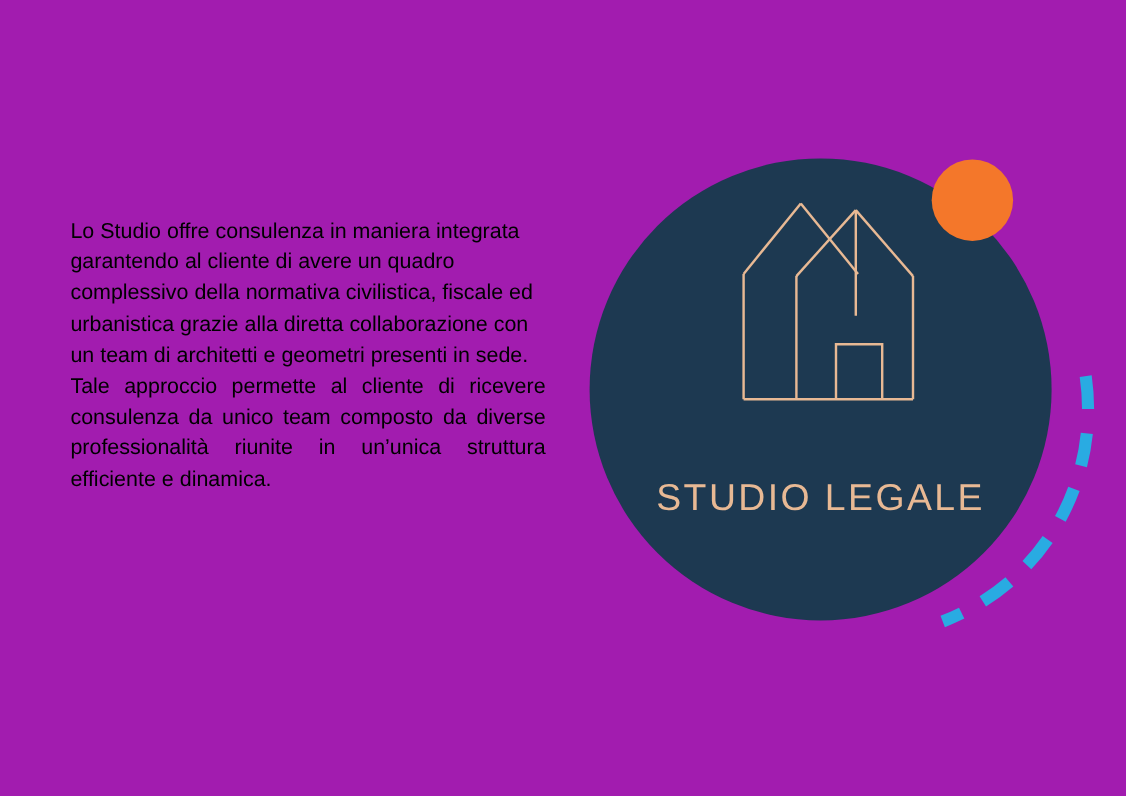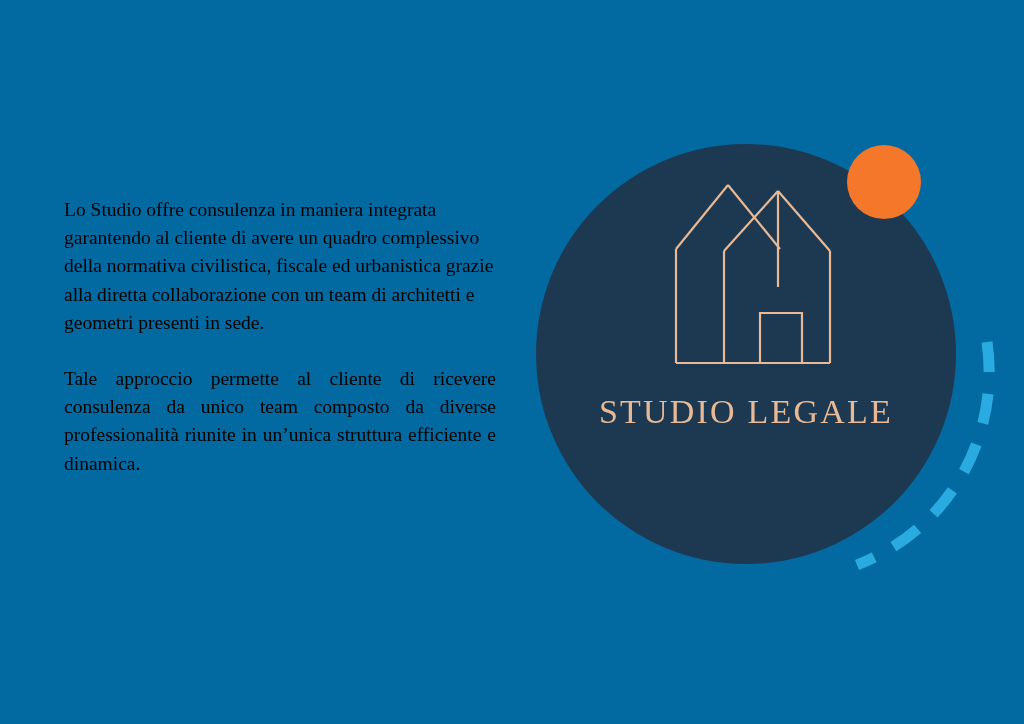--- a/index.html
+++ b/index.html
@@ -11,43 +11,41 @@
     width: 1024px;
     height: 724px;
     position: relative;
     overflow: hidden;
     font-family: "Liberation Sans", sans-serif;
   }
 
   .slide {
     position: absolute;
     inset: 0;
-    background: #0369a1;
-    font-family: Liberation Serif, serif;
+    background: #a21caf;
   }
 
   
   .text-col {
     position: absolute;
     left: 64px;
     top: 196px;
     width: 432px;
   }
   .para {
     font-size: 19.5px;
     line-height: 28.2px;
     color: #000000;
     letter-spacing: 0px;
     margin: 0;
   }
   .para.justify {
     text-align: justify;
   }
   .para + .para {
-    margin-top: 28px;
   }
 
   
   .logo-group {
     position: absolute;
     left: 512px;
     top: 122px;
     width: 500px;
     height: 500px;
   }
@@ -91,20 +89,21 @@
     top: 270px;
     width: 420px;
     text-align: center;
     color: #e8b994;
   }
   .wordmark .line1 {
     font-size: 34px;
     letter-spacing: 2.2px;
     line-height: 40px;
     font-weight: 400;
+    margin-top: 41px;
   }
   .wordmark .line2 {
     font-size: 52px;
     letter-spacing: 2.8px;
     line-height: 56px;
     font-weight: 400;
     margin-top: -2px;
   }
 
   

